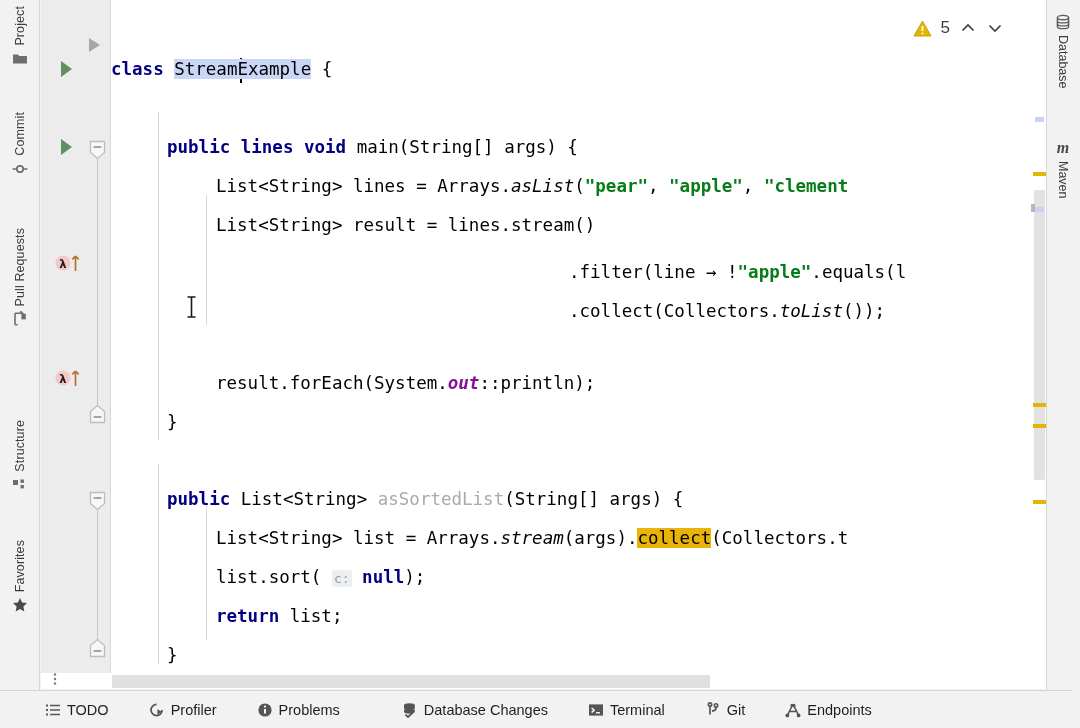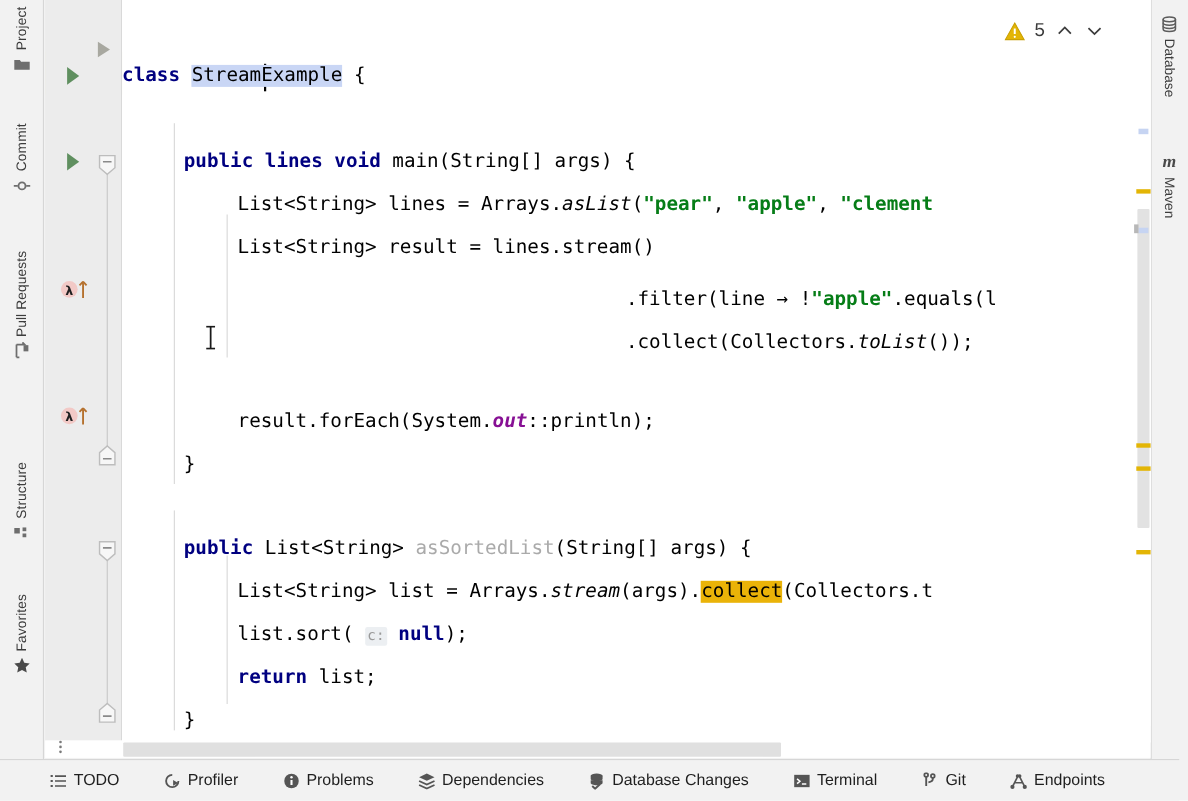--- a/index.html
+++ b/index.html
@@ -498,30 +498,20 @@
           <circle cx="8" cy="8" r="6.6" fill="#555"></circle>
           <circle cx="8" cy="4.6" r="1.1" fill="#fff"></circle>
           <path d="M8 7v4.6" stroke="#fff" stroke-width="1.9"></path>
         </svg>
       </span>
       <span>Problems</span>
     </div>
 
     <span class="bb-spacer"></span>
 
-    <div class="bb-item">
-      <span class="bbicon">
-        <svg viewBox="0 0 16 16" width="16" height="16">
-          <path d="M8 1.2L15 4.5 8 7.8 1 4.5z" fill="#555"></path>
-          <path d="M1 8l7 3.3L15 8" stroke="#555" stroke-width="1.6" fill="none"></path>
-          <path d="M1 11.6l7 3.3 7-3.3" stroke="#555" stroke-width="1.6" fill="none"></path>
-        </svg>
-      </span>
-      <span>Dependencies</span>
-    </div>
 
     <span class="bb-spacer"></span>
 
     <div class="bb-item">
       <span class="bbicon">
         <svg viewBox="0 0 16 16" width="16" height="16">
           <ellipse cx="7.4" cy="3.2" rx="5.4" ry="2" fill="#555"></ellipse>
           <path d="M2 3.2v3c0 1.1 2.4 2 5.4 2s5.4-.9 5.4-2v-3" fill="#555"></path>
           <path d="M2 7.4v2.4c0 1.1 2.4 2 5.4 2s5.4-.9 5.4-2V7.4" fill="#555"></path>
           <path d="M3.4 12.6l2.6 2.4 4.6-4.2" stroke="#555" stroke-width="1.8" fill="none"></path>

